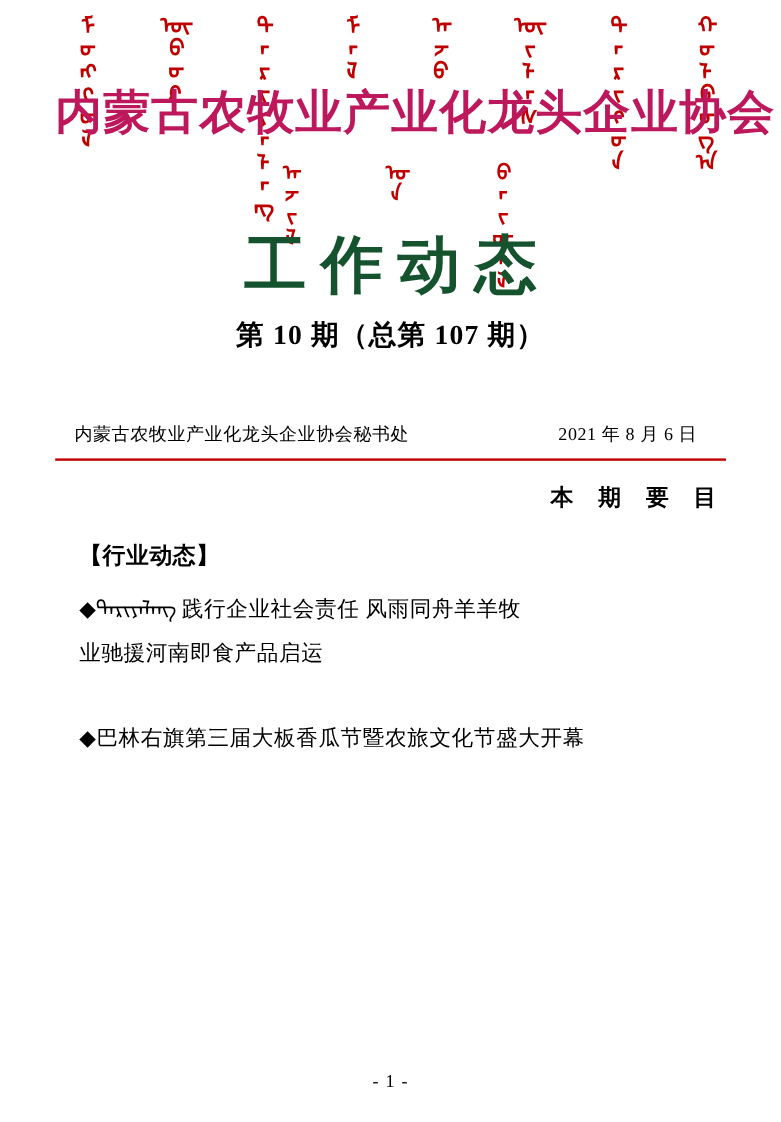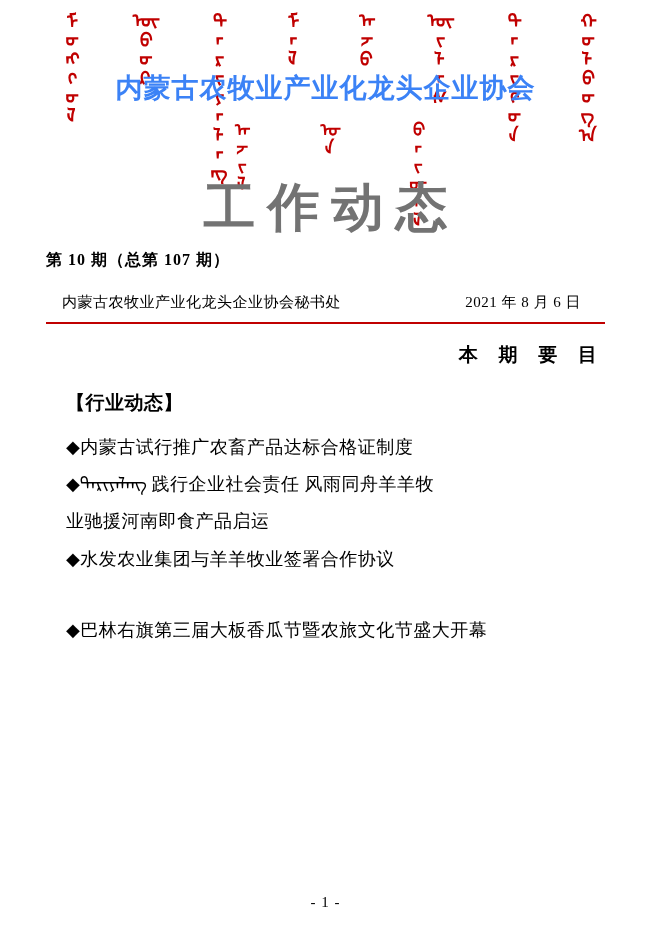--- a/index.html
+++ b/index.html
@@ -42,24 +42,24 @@
     font-family: "DejaVu Sans", sans-serif;
     font-weight: bold;
     white-space: nowrap;
   }
   .mongol-col.tall { height: 62px; }
   .mongol-col.short { height: 44px; }
 
   
   .org-title {
     text-align: center;
-    color: #3b82f6;
+    color: #be185d;
     font-family: "DejaVu Serif", serif;
     font-weight: bold;
-    font-size: 27px;
+    font-size: 39px;
     letter-spacing: 1px;
     line-height: 1.15;
     margin-top: 4px;
     white-space: nowrap;
   }
 
   
   .mongol-band2 {
     display: flex;
     justify-content: center;
@@ -67,51 +67,52 @@
     margin-top: 16px;
     height: 58px;
   }
   .mongol-band2 .mongol-col {
     font-size: 18px;
   }
 
   
   .doc-title {
     text-align: center;
-    color: #737373;
+    color: #14532d;
     font-family: Liberation Sans, sans-serif;
     font-weight: bold;
     font-size: 52px;
     letter-spacing: 12px;
     line-height: 1.1;
     margin-top: 2px;
     text-indent: 12px;
   }
 
   
   .issue-line {
-    font-size: 16px;
+    text-align: center;
+    font-size: 23px;
     font-weight: bold;
     letter-spacing: 1px;
     margin-top: 14px;
     font-family: "Liberation Serif", serif;
   }
 
   
   .meta-row {
     display: flex;
     justify-content: space-between;
     align-items: baseline;
     font-size: 15px;
     margin-top: 22px;
     padding: 0 10px 0 16px;
     letter-spacing: 0.5px;
   }
   .meta-row .publisher { white-space: nowrap; }
-  .meta-row .date { white-space: nowrap; padding-right: 14px; }
+  .meta-row .date { white-space: nowrap; padding-right: 14px; margin-top: 36px; }
 
   
   .red-rule {
     border: 0;
     border-top: 2px solid #c00000;
     margin: 10px 0 0 0;
   }
 
   
   .contents-heading {
@@ -189,24 +190,22 @@
     <span class="date">2021 年 8 月 6 日</span>
   </div>
 
   <hr class="red-rule">
 
   <div class="contents-heading">本 期 要 目</div>
 
   <div class="content">
 
     <div class="group-title">【行业动态】</div>
-    <div class="entry">◆内蒙古试行推广农畜产品达标合格证制度</div>
     <div class="entry">◆ᠲᠠᠷᠢᠶᠠᠯᠠᠩ  践行企业社会责任  风雨同舟羊羊牧</div>
     <div class="entry">业驰援河南即食产品启运</div>
-    <div class="entry">◆水发农业集团与羊羊牧业签署合作协议</div>
 
     <div class="group-gap"></div>
 
     <div class="entry">◆巴林右旗第三届大板香瓜节暨农旅文化节盛大开幕</div>
 
   </div>
 
   <div class="page-number">- 1 -</div>
 
 </div>

